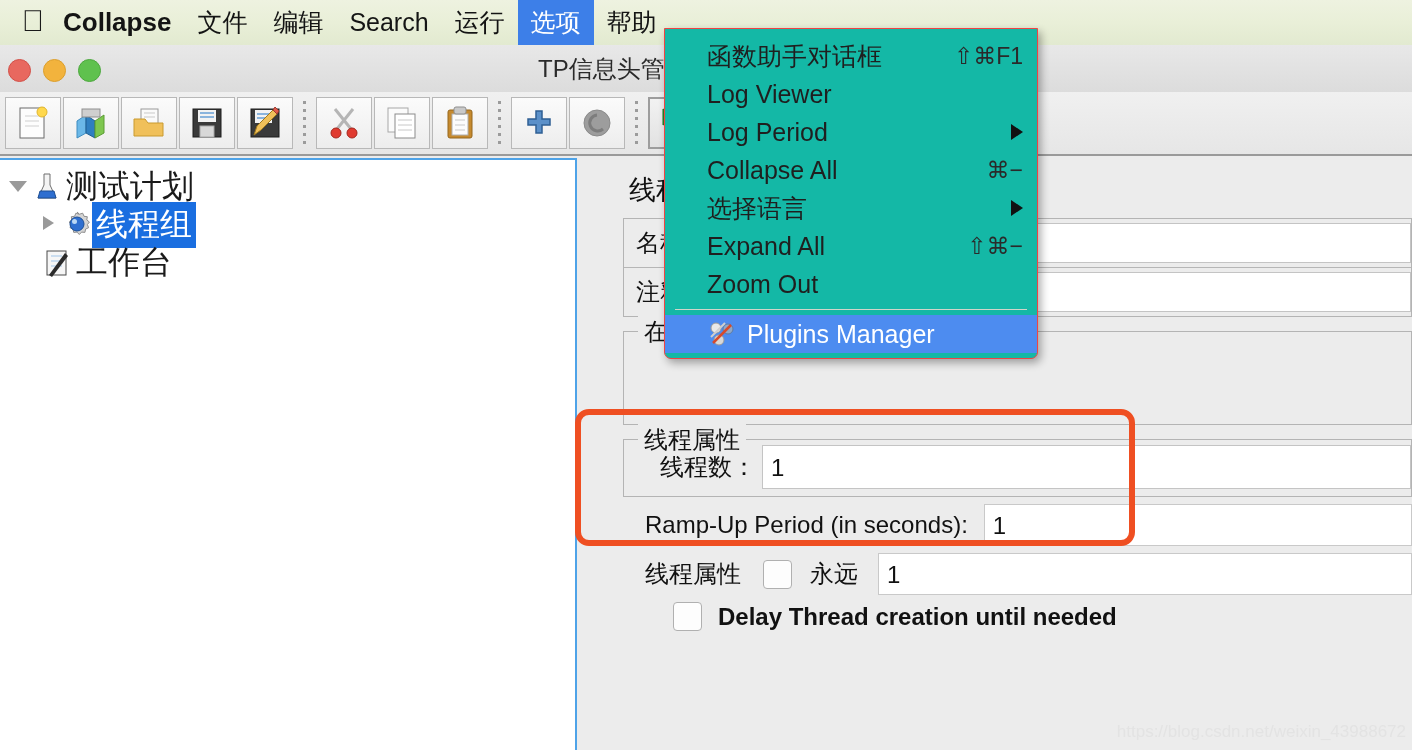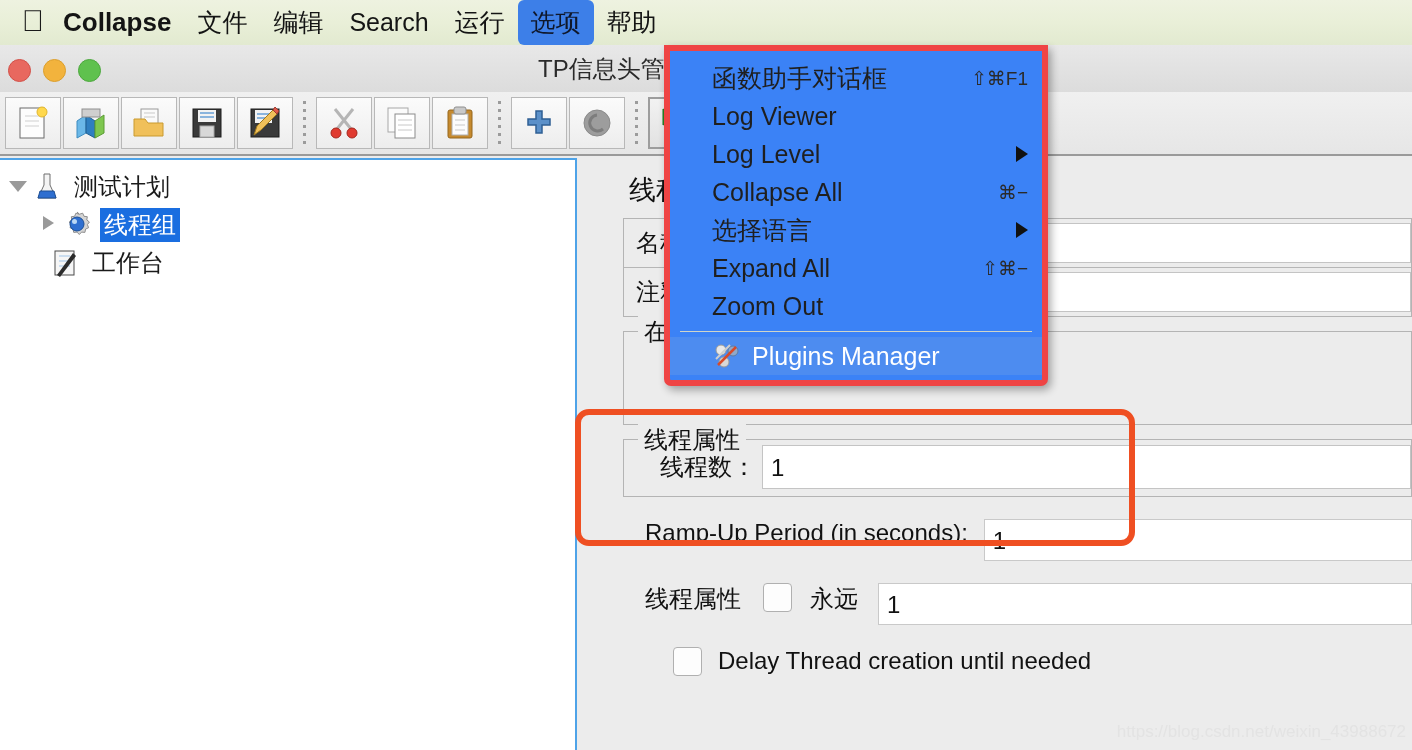--- a/index.html
+++ b/index.html
@@ -22,21 +22,21 @@
     width: 34px; margin-left: 16px; text-align: center;
     font-size: 30px; line-height: 1; color: #1a1a1a;
     position: relative; top: -2px;
   }
   .menubar-item {
     padding: 0 13px; height: 45px; line-height: 45px;
     font-size: 25px; color: #141414; white-space: nowrap;
     cursor: default;
   }
   .menubar-item.app-name { font-weight: bold; font-size: 26px; }
-  .menubar-item.active { background: #3d7fe8; color: #0f172a; border-radius: 6px; }
+  .menubar-item.active { background: #3d7fe8; color: #ffffff; }
 
   
   .titlebar {
     position: absolute; top: 45px; left: 0; width: 1412px; height: 47px;
     background: linear-gradient(to bottom, #e8e8e8 0%, #dcdcdc 100%);
     border-bottom: 1px solid #b5b5b5;
   }
   .traffic { position: absolute; top: 14px; left: 8px; display: flex; gap: 12px; }
   .dot { width: 21px; height: 21px; border-radius: 50%; }
   .dot.red   { background: #e8685f; border: 1px solid #d25149; }
@@ -81,21 +81,21 @@
   .tree-row { display: flex; align-items: center; height: 38px; padding-left: 4px; }
   .tw { width: 28px; text-align: center; }
   .tri {
     width: 0; height: 0; display: inline-block;
     border-left: 11px solid #9a9a9a; border-top: 7px solid transparent; border-bottom: 7px solid transparent;
   }
   .tri.down {
     border-left: 9px solid transparent; border-right: 9px solid transparent;
     border-top: 11px solid #9a9a9a; border-bottom: none;
   }
-  .tree-label { font-size: 24px; color: #1a1a1a; margin-left: 8px; padding: 1px 4px; }
+  .tree-label { font-size: 32px; color: #1a1a1a; padding: 1px 4px; }
   .tree-label.sel { background: #1a6ee0; color: #ffffff; }
   .tree-icon { width: 30px; height: 30px; display:flex; align-items:center; justify-content:center; }
 
   .right-panel {
     position: absolute; top: 158px; left: 579px; right: 0; bottom: 0;
     background: #ececec; overflow: hidden;
   }
   .panel-inner { position: absolute; top: 6px; left: 26px; right: 0; bottom: 0; }
   .panel-heading { font-size: 27px; color: #111; margin: 8px 0 10px 24px; }
 
@@ -114,45 +114,45 @@
   .groupbox {
     margin: 14px 0 0 18px; border: 1px solid #b4b4b4; position: relative;
     background: #ececec;
   }
   .group-title {
     position: absolute; top: -16px; left: 14px; background: #ececec;
     padding: 0 6px; font-size: 24px; color: #111; white-space: nowrap;
   }
   .rowline { border-bottom: 1px solid #b6b6b6; }
 
-  .form-row { display: flex; margin: 22px 0 0 40px; }
+  .form-row { display: flex; align-items: center; margin: 7px 0 0 40px; }
   .form-label { font-size: 24px; color: #111; white-space: nowrap; }
   .inp {
     height: 42px; background: #fff; border: 1px solid #c9c9c9;
     font-size: 24px; color: #111; line-height: 42px; padding-left: 8px; box-sizing: border-box;
   }
   .cb {
     width: 27px; height: 27px; background: #fdfdfd; border: 1px solid #b0b0b0;
     border-radius: 4px; display: inline-block; flex: 0 0 auto;
   }
 
   
   .dropdown {
-    position: absolute; top: 45px; left: 664px; width: 372px;
-    background: #3b82f6; border: 6px solid #ef4444;
+    position: absolute; top: 28px; left: 664px; width: 372px;
+    background: #14b8a6; border: 1px solid #ef4444;
     border-radius: 0 0 7px 7px;
     box-shadow: 3px 4px 9px rgba(0,0,0,0.33);
     padding: 8px 0 5px 0; z-index: 50;
   }
   .mi {
     display: flex; align-items: center; height: 38px;
     padding: 0 14px 0 42px; font-size: 25px; color: #1f1f1f; white-space: nowrap;
   }
   .mi .mlabel { flex: 1; }
-  .mi .accel { font-size: 19px; color: #2a2a2a; letter-spacing: 0px; }
+  .mi .accel { font-size: 23px; color: #2a2a2a; letter-spacing: 0px; }
   .mi .arrow {
     width: 0; height: 0;
     border-left: 12px solid #111; border-top: 8px solid transparent; border-bottom: 8px solid transparent;
   }
   .msep { height: 1px; background: #cfd5c9; margin: 6px 10px 5px 10px; }
   .mi.hl { background: #4d8cf0; color: #ffffff; }
   .mi.hl .mlabel { padding-left: 10px; }
   .plugin-icon { width: 30px; height: 30px; flex: 0 0 auto; }
 
   
@@ -356,21 +356,21 @@
       <span class="tree-icon">
         <svg width="28" height="28" viewBox="0 0 28 28">
           <path d="M14,1 l2.5,2.2 3.2,-1 1.3,3.1 3.3,0.4 -0.5,3.3 2.6,2 -2,2.6 1.2,3.1 -3,1.4 -0.7,3.3 -3.3,-0.3 -2.3,2.4 -2.3,-2.4 -3.3,0.3 -0.7,-3.3 -3,-1.4 1.2,-3.1 -2,-2.6 2.6,-2 -0.5,-3.3 3.3,-0.4 1.3,-3.1 3.2,1 z" fill="#d4d4d4" stroke="#8e8e8e"></path>
           <circle cx="14" cy="13" r="7" fill="#2f6fd0" stroke="#1c4f96"></circle>
           <circle cx="11.5" cy="10.5" r="2.5" fill="#bcd8f5"></circle>
         </svg>
       </span>
       <span class="tree-label sel">线程组</span>
     </div>
 
-    <div class="tree-row" style="padding-left:22px;">
+    <div class="tree-row" style="padding-left:14px;">
       <span class="tw"></span>
       <span class="tree-icon">
         <svg width="28" height="30" viewBox="0 0 28 30">
           <rect x="4" y="3" width="19" height="24" fill="#f6f6f6" stroke="#4a4a4a"></rect>
           <line x1="8" y1="8" x2="19" y2="8" stroke="#9fc4e8"></line>
           <line x1="8" y1="13" x2="19" y2="13" stroke="#9fc4e8"></line>
           <line x1="8" y1="18" x2="19" y2="18" stroke="#9fc4e8"></line>
           <path d="M6,27 L22,5 l3,3 L9,29 z" fill="#2b2b2b"></path>
         </svg>
       </span>
@@ -411,21 +411,21 @@
         <div class="inp" style="width:780px;margin-left:16px;">1</div>
       </div>
 
       <div class="form-row">
         <span class="form-label">线程属性</span>
         <span class="cb" style="margin-left:22px;"></span>
         <span class="form-label" style="margin-left:18px;">永远</span>
         <div class="inp" style="width:760px;margin-left:20px;">1</div>
       </div>
 
-      <div class="form-row" style="margin-left:68px;">
+      <div class="form-row" style="margin-left:68px;font-weight:bold;">
         <span class="cb"></span>
         <span class="form-label" style="margin-left:16px;">Delay Thread creation until needed</span>
       </div>
 
     </div>
   </div>
 
   <div class="annot"></div>
 
   <div class="dropdown">
@@ -434,21 +434,21 @@
       <span class="mlabel">函数助手对话框</span>
       <span class="accel">⇧⌘F1</span>
     </div>
 
 
     <div class="mi">
       <span class="mlabel">Log Viewer</span>
     </div>
 
     <div class="mi">
-      <span class="mlabel">Log Level</span>
+      <span class="mlabel">Log Period</span>
       <span class="arrow"></span>
     </div>
 
 
     <div class="mi">
       <span class="mlabel">Collapse All</span>
       <span class="accel">⌘−</span>
     </div>
 
     <div class="mi">

